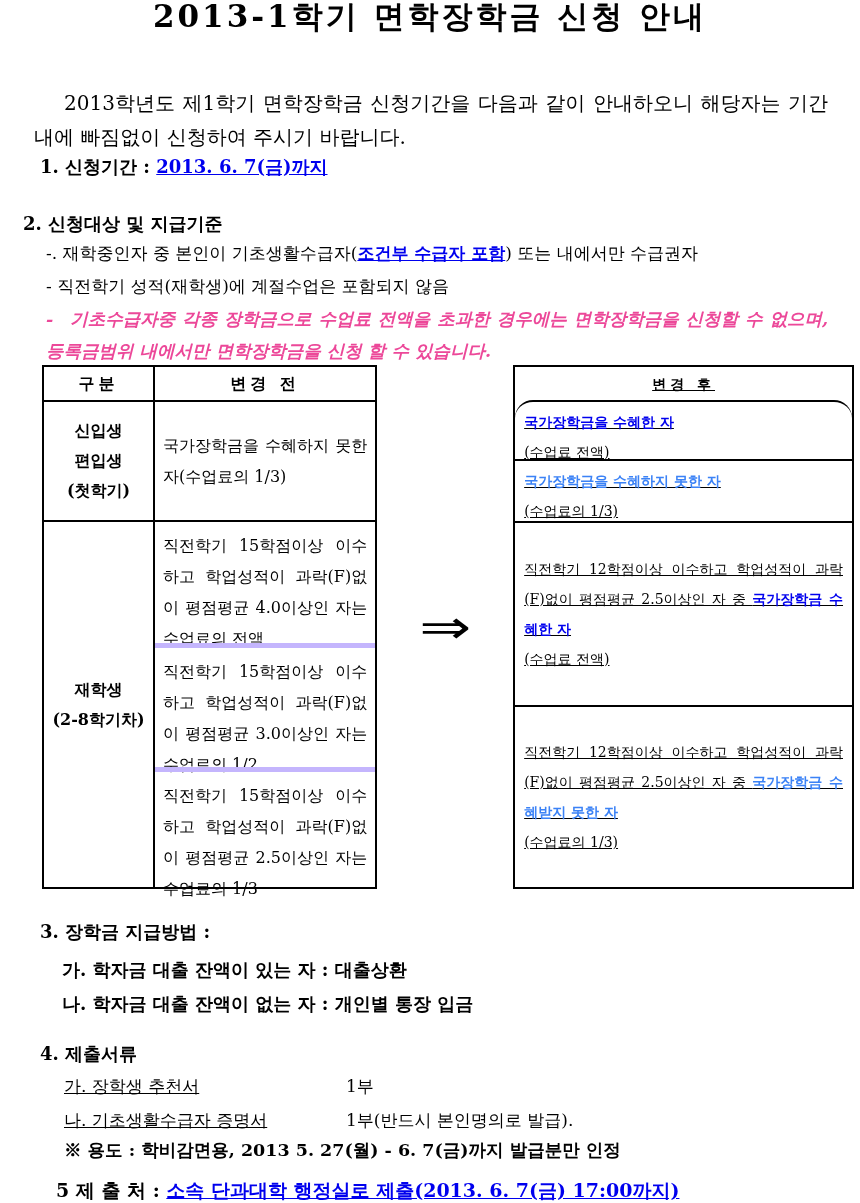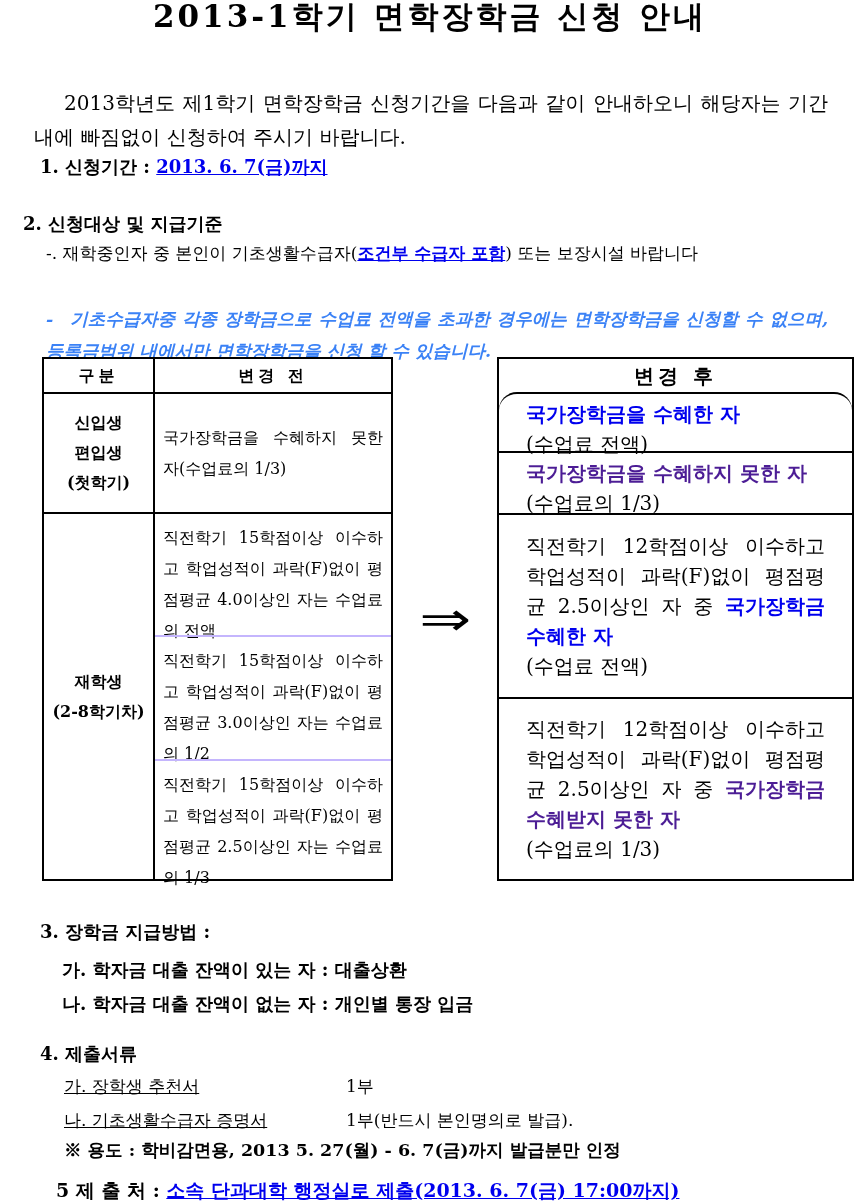--- a/index.html
+++ b/index.html
@@ -18,54 +18,54 @@
     position:absolute; top:86px; left:34px; width:794px;
     font-size:20px; line-height:34px; text-indent:30px; text-align:justify;
   }
   .sec1 { position:absolute; top:155px; left:40px; font-size:18px; font-weight:bold; }
   .sec2h { position:absolute; top:212px; left:23px; font-size:18px; font-weight:bold; }
   .b1 { position:absolute; top:242px; left:46px; font-size:17px; }
   .b2 { position:absolute; top:275px; left:46px; font-size:17px; }
   .b3 {
     position:absolute; top:303px; left:46px; width:782px;
     font-size:17.5px; line-height:32px; font-weight:bold; font-style:italic;
-    color:#3b82f6; text-align:justify;
+    color:#ec4899; text-align:justify;
   }
   .b3 .cont { padding-left:10px; }
 
   .blue  { color:#0000ee; font-weight:bold; }
-  .red   { color:#4c1d95; font-weight:bold; }
+  .red   { color:#3b82f6; font-weight:bold; }
   .ul    { text-decoration:underline; }
 
-  .tables { position:absolute; top:357px; left:42px; width:812px; display:flex; align-items:center; }
+  .tables { position:absolute; top:365px; left:42px; width:812px; display:flex; align-items:center;gap:16px; }
   .tbl { border:2px solid #000; background:#fff; }
   .left-tbl  { width:351px; }
   .right-tbl { width:357px; }
   .trow { display:flex; border-top:2px solid #000; }
   .trow:first-child { border-top:none; }
   .tcell { font-size:16px; line-height:31px; }
   .label-col {
     width:109px; flex:0 0 109px; display:flex; flex-direction:column;
     justify-content:center; align-items:center; text-align:center;
     font-weight:bold; white-space:pre-line; line-height:30px;
   }
   .body-col { flex:1; border-left:2px solid #000; padding:6px 8px; text-align:justify; }
   .hdr { font-weight:bold; text-align:center; justify-content:center;
          display:flex; align-items:center; letter-spacing:4px; }
   .hrow { height:33px; }
   .subcol { flex:1; border-left:2px solid #000; display:flex; flex-direction:column; }
   .subcell { padding:8px 8px 0 8px; font-size:16px; line-height:31px; text-align:justify;
-             border-top:2px solid #c4b5fd; }
+             border-top:5px solid #c4b5fd; }
   .subcell:first-child { border-top:none; }
 
   .arrow-gap { width:104px; flex:0 0 104px; align-self:stretch;
                display:flex; align-items:center; justify-content:center; }
   .arrow { font-family:"DejaVu Sans", sans-serif; font-size:46px; transform:scaleX(1.35); }
 
-  .rrow { border-top:2px solid #000; font-size:20px; line-height:30px; padding:5px 27px; }
+  .rrow { border-top:2px solid #000; font-size:14px; line-height:30px; padding:5px 9px;text-decoration:underline; }
   .rrow:first-child { border-top:none; }
   .rrow .note { display:block; }
   .r1 { height:59px;border-radius:18px; } .r2 { height:62px; }
   .r3 { height:184px; display:flex; flex-direction:column; justify-content:center; text-align:justify; }
   .r4 { height:182px; display:flex; flex-direction:column; justify-content:center; text-align:justify; }
 
   .sec3 { position:absolute; top:920px; left:40px; font-size:18px; font-weight:bold; }
   .sec3 .items { margin-top:9px; margin-left:22px; line-height:34px; }
   .sec4 { position:absolute; top:1042px; left:40px; font-size:18px; }
   .sec4 .h { font-weight:bold; }
@@ -84,23 +84,24 @@
   <div class="intro">2013학년도 제1학기 면학장학금 신청기간을 다음과 같이 안내하오니 해당자는 기간내에 빠짐없이 신청하여 주시기 바랍니다.</div>
 
   <div class="sec1">
     <span>1. 신청기간 :</span>
     <span class="blue ul">2013. 6. 7(금)까지</span>
   </div>
 
   <div class="sec2h">2. 신청대상 및 지급기준</div>
 
   <div class="b1">
-    <span>-. 재학중인자 중 본인이 기초생활수급자(</span><span class="blue ul">조건부 수급자 포함</span><span>) 또는 보장시설 바랍니다</span>
+    <span>-. 재학중인자 중 본인이 기초생활수급자(</span><span class="blue ul">조건부 수급자 포함</span><span>) 또는 내에서만 수급권자</span>
   </div>
 
+  <div class="b2">-  직전학기 성적(재학생)에 계절수업은 포함되지 않음</div>
 
   <div class="b3">
     <span>-</span>
     <span class="cont">기초수급자중 각종 장학금으로 수업료 전액을 초과한 경우에는 면학장학금을 신청할 수 없으며, 등록금범위 내에서만 면학장학금을 신청 할 수 있습니다.</span>
   </div>
 
   <div class="tables">
 
     <div class="tbl left-tbl">
       <div class="trow hrow">

